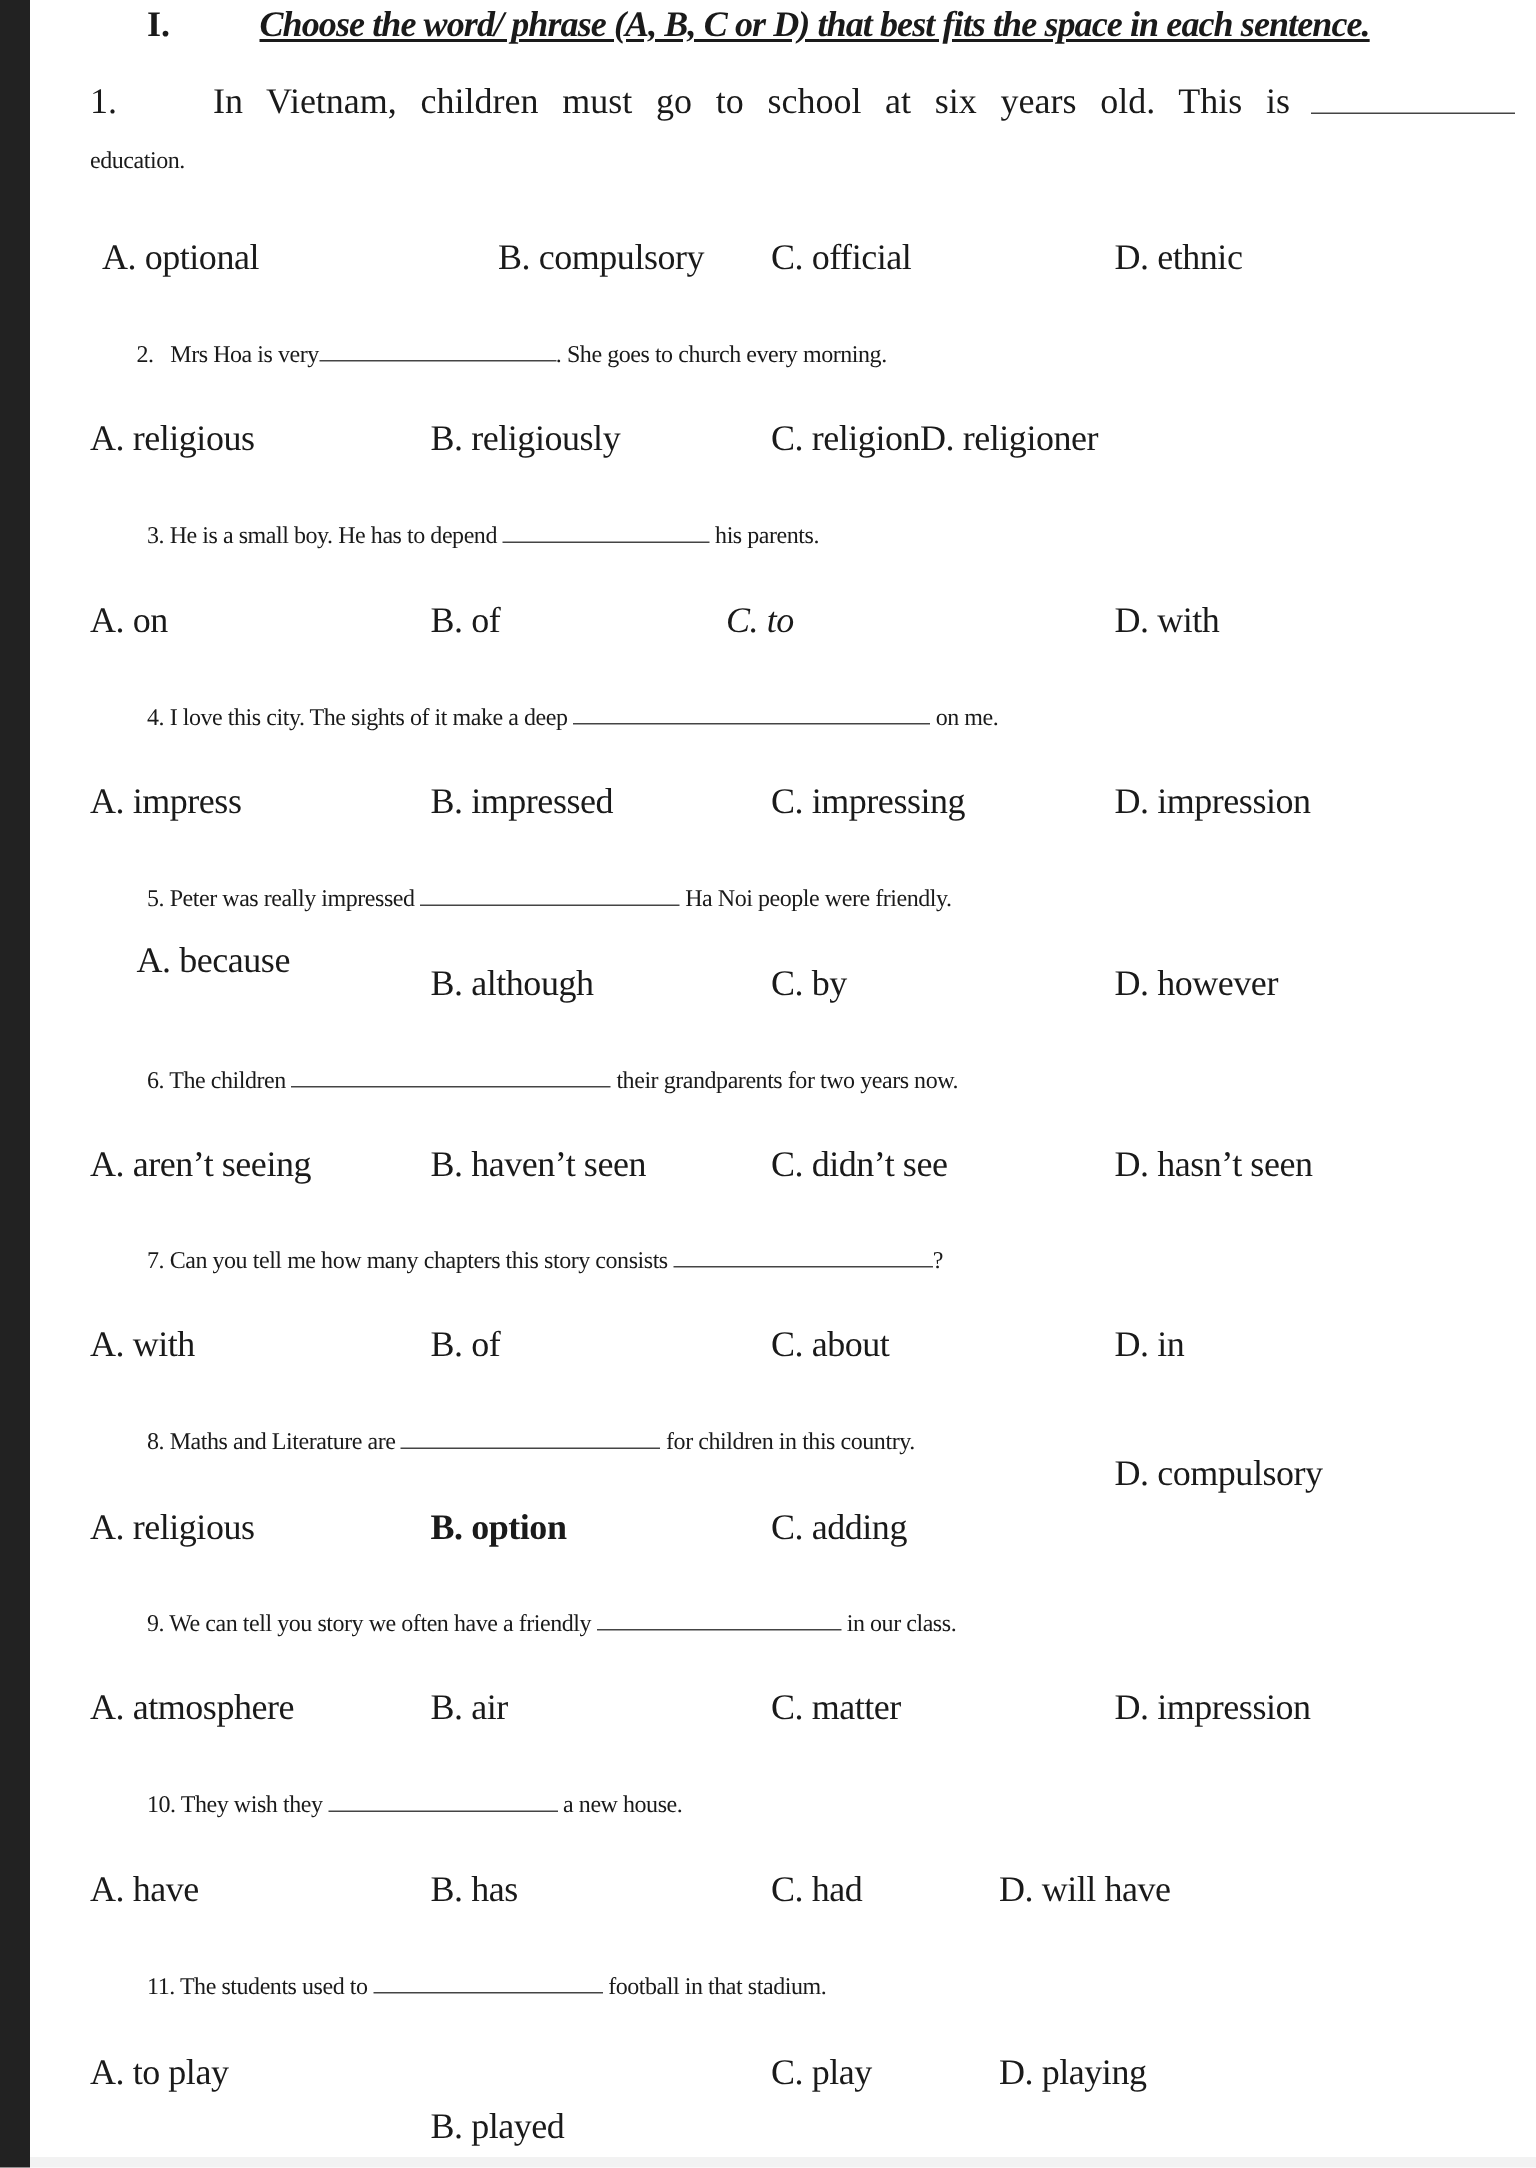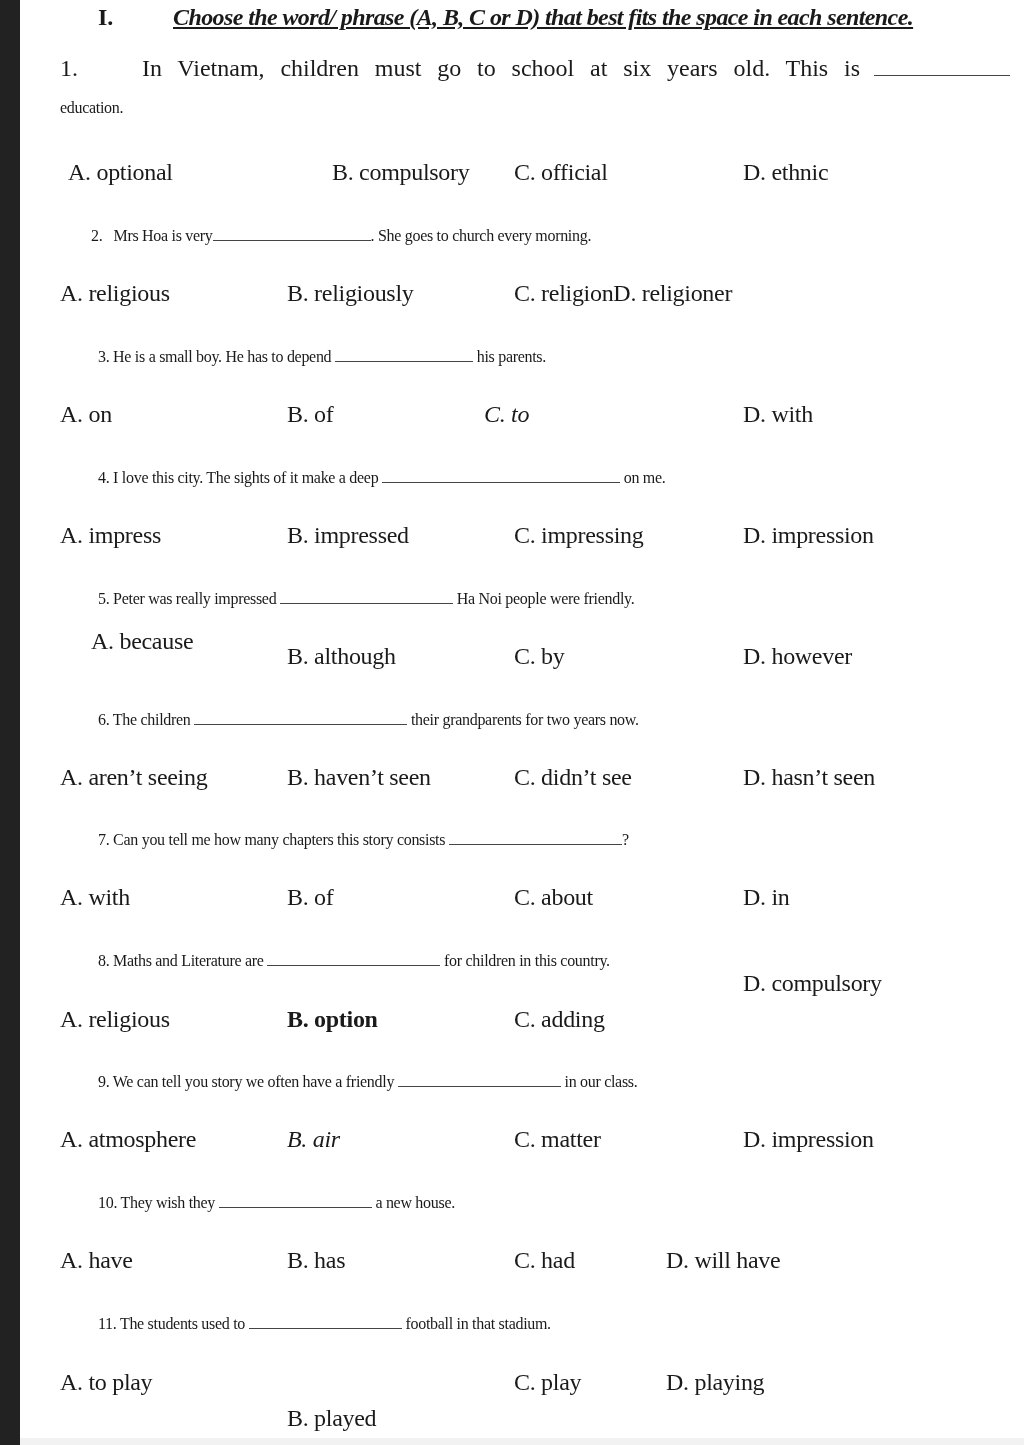--- a/index.html
+++ b/index.html
@@ -114,21 +114,21 @@
 <div class="opt" style="left:514px; top:1006px;">C. adding</div>
 <div class="opt" style="left:743px; top:970px;">D. compulsory</div>
 
 <div class="text" style="left:98px; top:1066px;">
   <span>9.</span>
   <span>We can tell you story we often have a friendly</span>
   <span class="blank" style="width:163px;"></span>
   <span>in our class.</span>
 </div>
 <div class="opt" style="left:60px; top:1126px;">A. atmosphere</div>
-<div class="opt" style="left:287px; top:1126px;font-style:italic;">B. air</div>
+<div class="opt" style="left:287px; top:1126px;">B. air</div>
 <div class="opt" style="left:514px; top:1126px;">C. matter</div>
 <div class="opt" style="left:743px; top:1126px;">D. impression</div>
 
 <div class="text" style="left:98px; top:1187px;">
   <span>10.</span>
   <span>They wish they</span>
   <span class="blank" style="width:153px;"></span>
   <span>a new house.</span>
 </div>
 <div class="opt" style="left:60px; top:1247px;">A. have</div>

